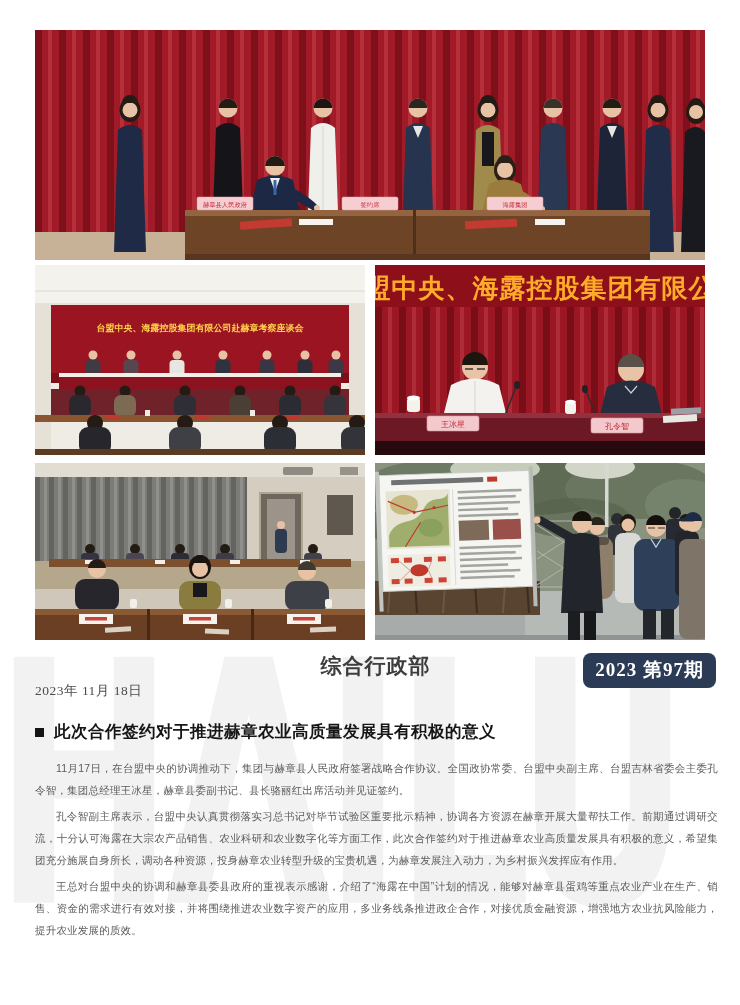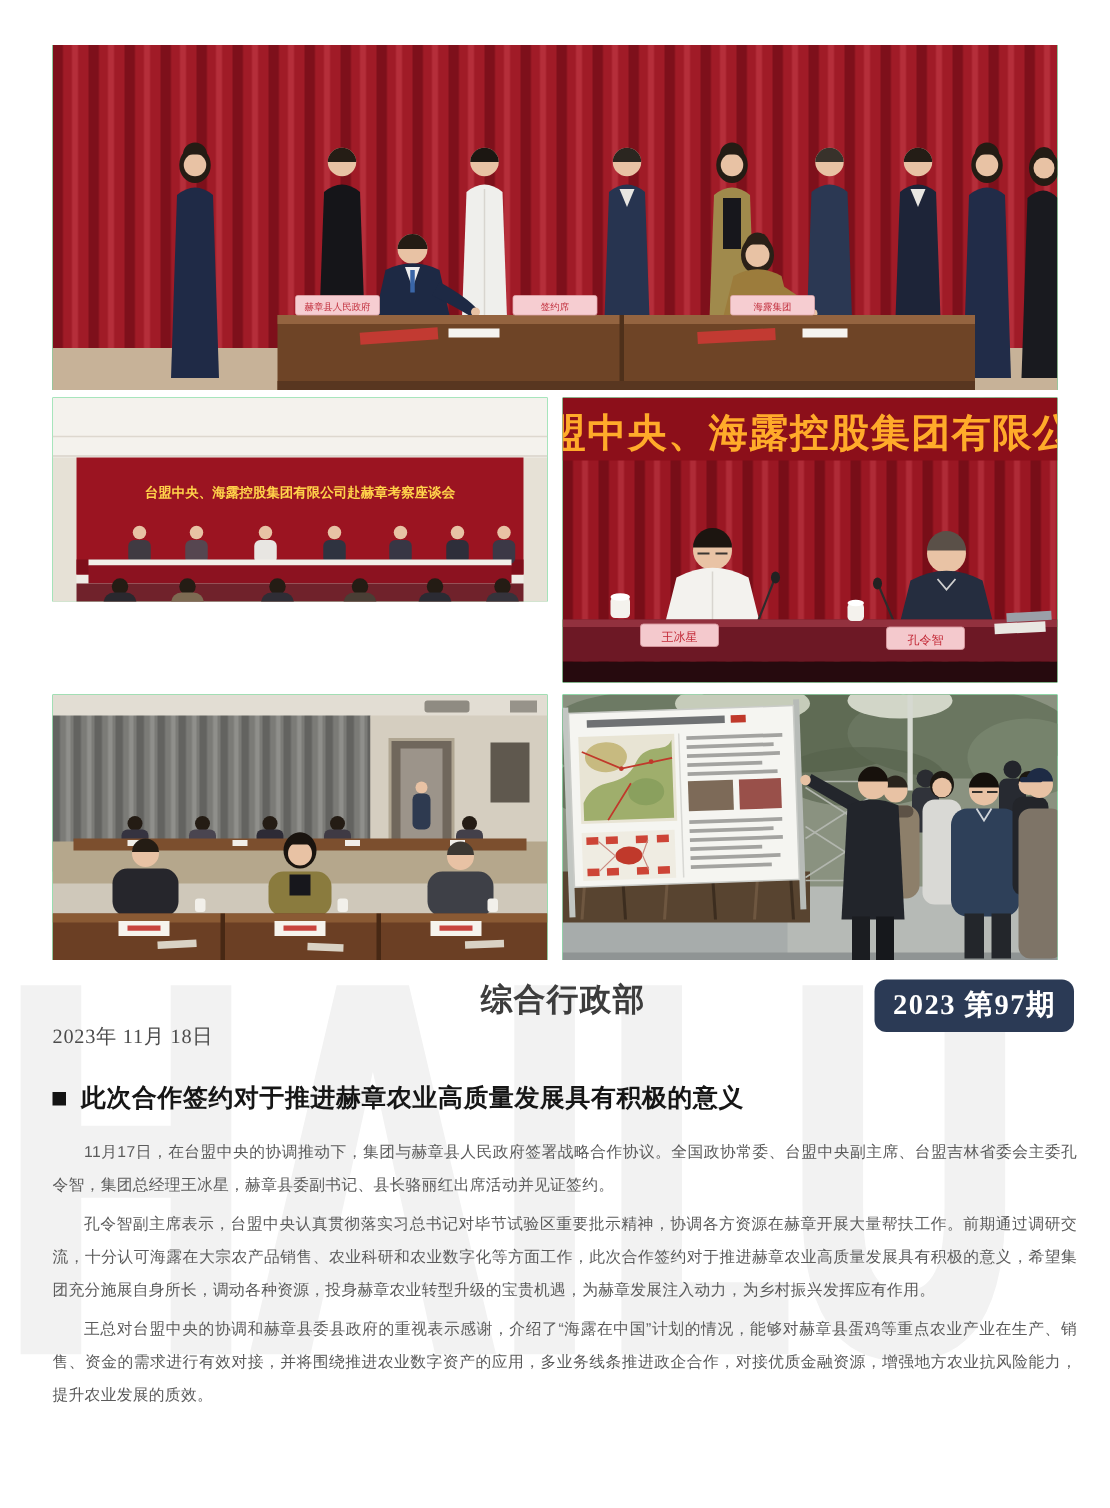--- a/index.html
+++ b/index.html
@@ -9,21 +9,21 @@
   }
   .watermark{
     position:absolute;top:618px;left:-6px;z-index:0;line-height:1;
     font-family:"DejaVu Sans",sans-serif;font-weight:bold;font-size:250px;
     letter-spacing:-10px;color:#f2f2f2;white-space:nowrap;
     transform:scale(0.86,1.35);transform-origin:top left;user-select:none;
   }
   .photo{position:absolute;overflow:hidden;z-index:1;background:#22c55e;}
   .photo svg{display:block;}
   #ph-sign{left:35px;top:30px;width:670px;height:230px;}
-  #ph-symp{left:35px;top:265px;width:330px;height:136px;}
+  #ph-symp{left:35px;top:265px;width:330px;height:190px;}
   #ph-head{left:375px;top:265px;width:330px;height:190px;}
   #ph-meet{left:35px;top:463px;width:330px;height:177px;}
   #ph-field{left:375px;top:463px;width:330px;height:177px;}
 
   .masthead{position:absolute;left:35px;top:652px;right:24px;z-index:1;}
   .dept{font-family:"Liberation Serif",serif;font-size:21px;font-weight:bold;color:#3d3d3d;letter-spacing:1px;text-align:center;}
   .pubdate{font-family:"Liberation Serif",serif;font-size:13.5px;color:#4c4c4c;margin-top:2px;letter-spacing:0.5px;}
   .issue-badge{
     position:absolute;right:0;top:1px;background:#2b3a55;color:#ffffff;
     font-family:"Liberation Serif",serif;font-size:19px;font-weight:bold;

